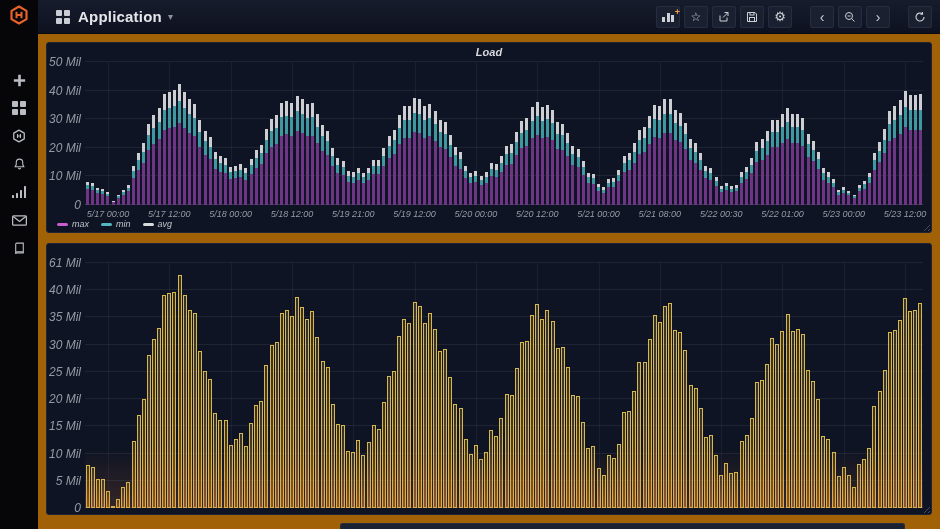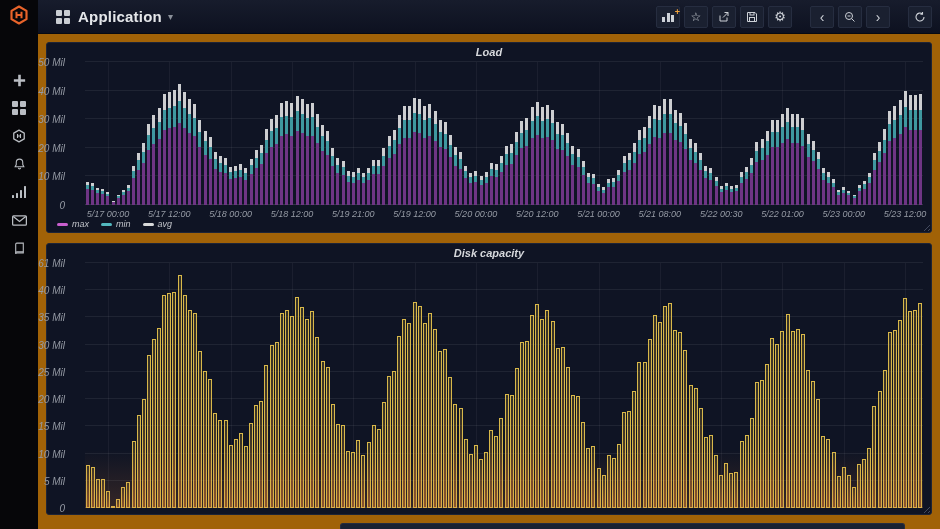--- a/index.html
+++ b/index.html
@@ -53,21 +53,21 @@
   .chart { position:absolute; left:38px; right:8px; }
   .panel-load .chart { top:19px; height:143px; }
   .panel-disk .chart { top:19px; height:245px; }
   .plot { position:absolute; inset:0; cursor:crosshair; }
   .gh { position:absolute; left:0; right:0; height:1px; background:rgba(255,255,255,0.07); }
   .gh.base { background:rgba(255,255,255,0.14); }
   .gv { position:absolute; top:0; bottom:0; width:1px; background:rgba(255,255,255,0.05); }
   .ycol { position:absolute; left:0; width:34px; }
   .panel-load .ycol { top:19px; height:143px; }
   .panel-disk .ycol { top:19px; height:245px; }
-  .ytick { position:absolute; right:16px; transform:translateY(50%); font-size:10px;
+  .ytick { position:absolute; right:0; transform:translateY(50%); font-size:12px;
            color:#959aa4; white-space:nowrap; }
   .xrow { position:absolute; left:38px; right:8px; height:12px; }
   .panel-load .xrow { top:165px; }
   .xtick { position:absolute; transform:translateX(-50%); font-size:9px; color:#959aa4;
            white-space:nowrap; top:1px; }
   .bar { position:absolute; bottom:0; }
   .glow { position:absolute; left:0; right:0; bottom:0; height:58px; pointer-events:none; }
   .legend { position:absolute; left:10px; bottom:3px; display:flex; gap:12px; align-items:center; }
   .legend .li { display:flex; align-items:center; gap:4px; font-size:9px; color:#c0c3c9; cursor:pointer; }
   .legend .sw { width:11px; height:3px; border-radius:2px; }
@@ -445,21 +445,20 @@
         </div>
         <div class="li">
           <div class="sw" style="background: rgb(216, 217, 218);"></div>
           <div class="lb">avg</div>
         </div>
       </div>
     <div class="rhandle"></div>
   </div>
 
   <div class="panel panel-disk">
-    <div class="panel-title">Disk capacity</div>
     <div class="ycol">
         <div class="ytick" style="bottom: 0%;">0</div>
         <div class="ytick" style="bottom: 11.1111%;">5 Mil</div>
         <div class="ytick" style="bottom: 22.2222%;">10 Mil</div>
         <div class="ytick" style="bottom: 33.3333%;">15 Mil</div>
         <div class="ytick" style="bottom: 44.4444%;">20 Mil</div>
         <div class="ytick" style="bottom: 55.5556%;">25 Mil</div>
         <div class="ytick" style="bottom: 66.6667%;">30 Mil</div>
         <div class="ytick" style="bottom: 77.7778%;">35 Mil</div>
         <div class="ytick" style="bottom: 88.8889%;">40 Mil</div>

